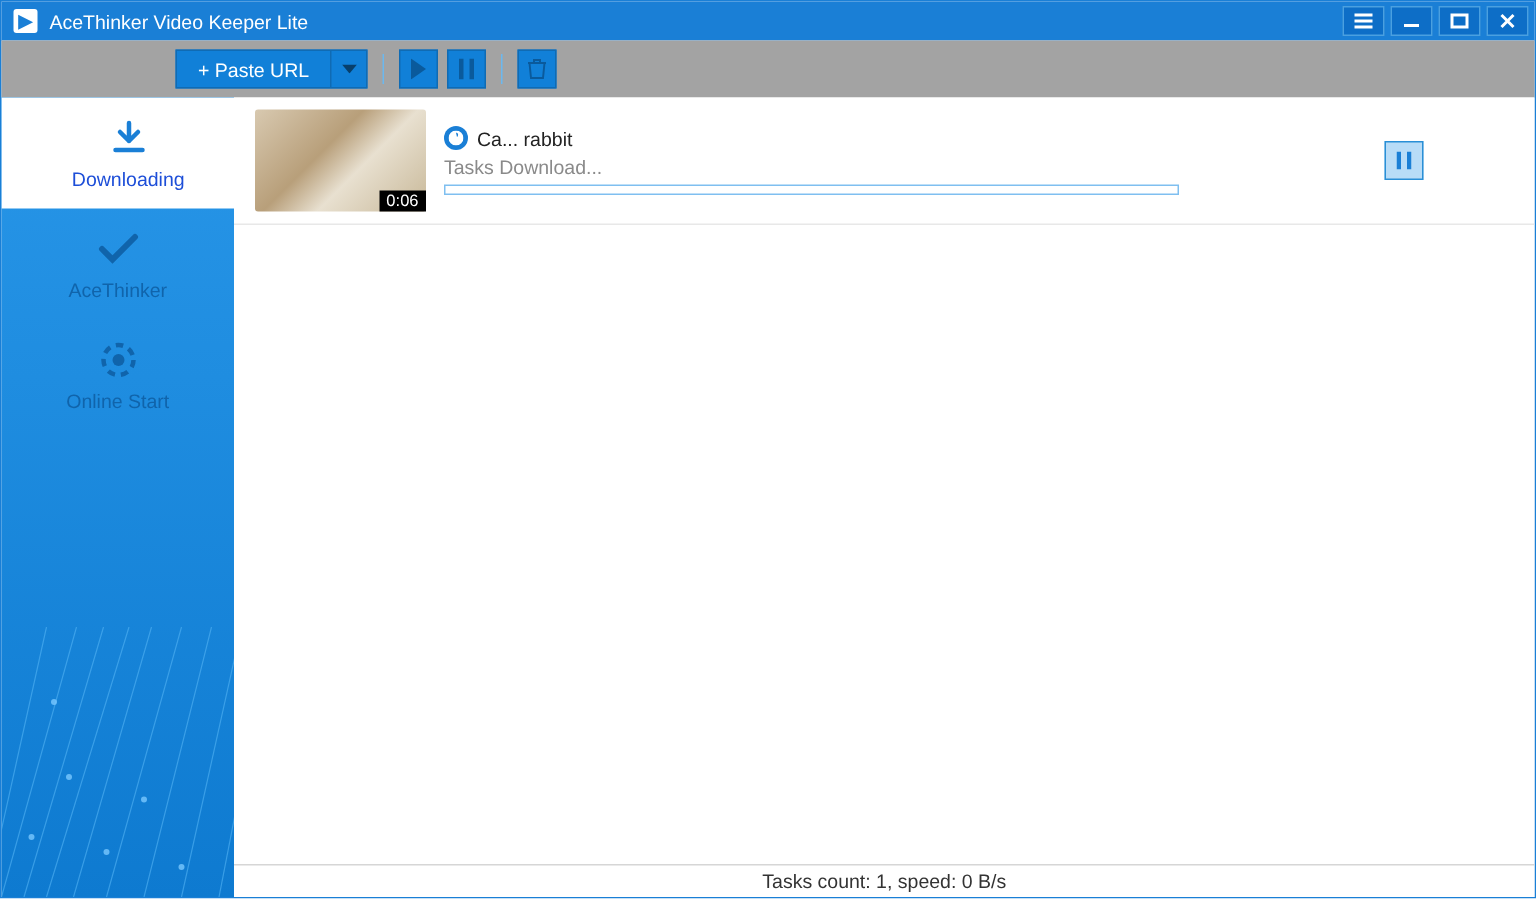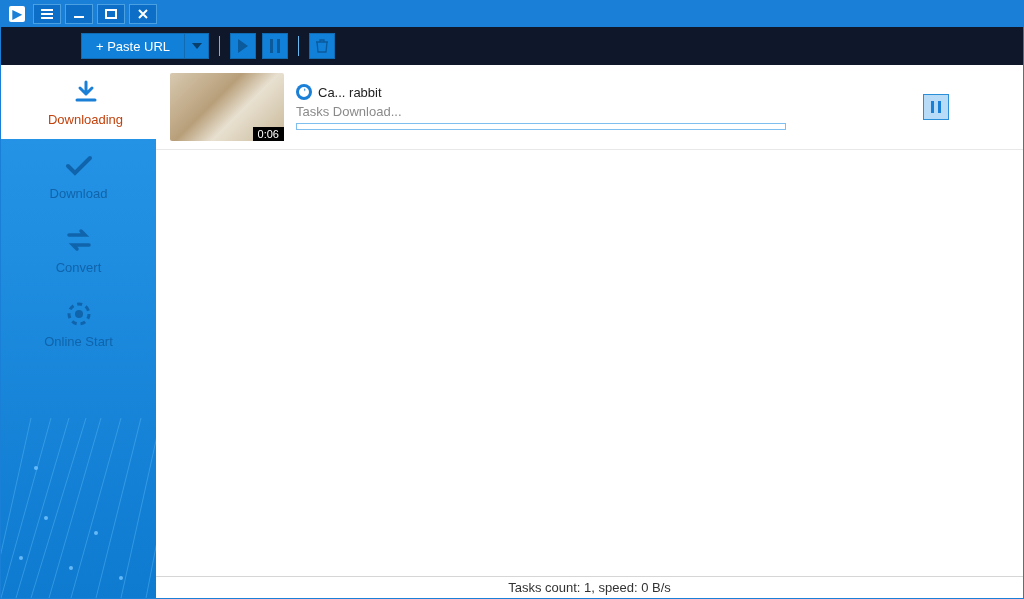--- a/index.html
+++ b/index.html
@@ -9,35 +9,35 @@
 
 
 .titlebar { height: 26px; background: #1a7fd6; display: flex; align-items: center; padding-left: 8px; color: #fff; font-size: 13px; }
 .titlebar .logo { width: 16px; height: 16px; background: #fff; border-radius: 2px; display: flex; align-items: center; justify-content: center; color: #1a7fd6; font-weight: bold; font-size: 12px; margin-right: 8px; }
 .titlebar .title { flex: 1; }
 .titlebar .winbtns { display: flex; gap: 4px; padding-right: 4px; }
 .titlebar .winbtn { width: 28px; height: 20px; background: #0d6ec7; border: 1px solid #4aa0e0; display: flex; align-items: center; justify-content: center; cursor: pointer; }
 .titlebar .winbtn svg { stroke: #fff; fill: none; stroke-width: 2; }
 
 
-.toolbar { height: 38px; background: #0f172a; display: flex; align-items: center; padding-left: 80px; gap: 6px; }
+.toolbar { height: 38px; background: #a3a3a3; display: flex; align-items: center; padding-left: 116px; gap: 6px; }
 .toolbar .paste-group { display: flex; align-items: center; background: #1180d8; border: 1px solid #106bb3; }
 .toolbar .paste-url { height: 24px; padding: 0 14px; color: #fff; font-size: 13px; display: flex; align-items: center; cursor: pointer; }
 .toolbar .paste-dd { width: 24px; height: 24px; border-left: 1px solid #106bb3; display: flex; align-items: center; justify-content: center; cursor: pointer; }
 .toolbar .sep { width: 1px; height: 20px; background: #6bb8ef; margin: 0 4px; }
 .toolbar .toolbtn { width: 26px; height: 26px; background: #1180d8; border: 1px solid #106bb3; display: flex; align-items: center; justify-content: center; cursor: pointer; }
 .toolbar .toolbtn svg { fill: #0a5a9c; }
 
 
 .body { flex: 1; display: flex; min-height: 0; }
 
 
 .sidebar { width: 155px; background: linear-gradient(180deg, #2896e8 0%, #1f8de0 35%, #0e7ad0 100%); position: relative; overflow: hidden; }
 .sidebar .item { height: 74px; display: flex; flex-direction: column; align-items: center; justify-content: center; gap: 6px; font-size: 13px; cursor: pointer; }
-.sidebar .item.active { background: #fff; color: #c2410c; padding-left: 14px; }
+.sidebar .item.active { background: #fff; color: #1d4ed8; padding-left: 14px; }
 .sidebar .item.inactive { color: #1064ab; }
 .sidebar .item .icn { width: 28px; height: 28px; display: flex; align-items: center; justify-content: center; }
 .sidebar .deco-lines { position: absolute; bottom: 0; left: 0; right: 0; height: 180px; pointer-events: none; }
 
 
 .main { flex: 1; display: flex; flex-direction: column; background: #fff; }
 .content { flex: 1; overflow: auto; }
 .row { display: flex; align-items: center; padding: 8px 14px; border-bottom: 1px solid #e8e8e8; gap: 12px; }
 .thumb { width: 114px; height: 68px; background: linear-gradient(135deg,#d8c9b0 0%, #b89f7a 40%, #e8e0d0 60%, #c8b898 100%); position: relative; border-radius: 2px; }
 .thumb .dur { position: absolute; right: 0; bottom: 0; background: #000; color: #fff; font-size: 11px; padding: 1px 5px; }
@@ -52,20 +52,21 @@
 
 .statusbar { height: 22px; border-top: 1px solid #d6d6d6; display: flex; align-items: center; justify-content: center; font-size: 13px; color: #333; text-align: right; }
 </style>
 </head>
 <body>
 
 <div class="window">
 
   <div class="titlebar">
     <div class="logo">▶</div>
+    <div class="title">AceThinker Video Keeper Lite</div>
     <div class="winbtns">
       <div class="winbtn">
         <svg width="14" height="12" viewBox="0 0 14 12">
             <path d="M1 2h12M1 6h12M1 10h12"></path>
           </svg>
       </div>
       <div class="winbtn">
         <svg width="14" height="12" viewBox="0 0 14 12">
             <path d="M2 9h10"></path>
           </svg>
@@ -122,29 +123,21 @@
             </svg>
         </div>
         <span>Downloading</span>
       </div>
       <div class="item inactive">
         <div class="icn">
           <svg width="28" height="22" viewBox="0 0 28 22">
               <path d="M3 11l7 7L25 3" stroke="#1064ab" stroke-width="4" fill="none" stroke-linecap="round"></path>
             </svg>
         </div>
-        <span>Download</span>
-      </div>
-      <div class="item inactive">
-        <div class="icn">
-          <svg width="28" height="24" viewBox="0 0 28 24">
-              <path d="M4 7h16l-4-4M24 17H8l4 4" stroke="#1064ab" stroke-width="3.5" fill="none" stroke-linecap="round"></path>
-            </svg>
-        </div>
-        <span>Convert</span>
+        <span>AceThinker</span>
       </div>
       <div class="item inactive">
         <div class="icn">
           <svg width="26" height="26" viewBox="0 0 26 26">
               <circle cx="13" cy="13" r="10" stroke="#1064ab" stroke-width="3" fill="none" stroke-dasharray="5 4"></circle>
               <circle cx="13" cy="13" r="4" fill="#1064ab"></circle>
             </svg>
         </div>
         <span>Online Start</span>
       </div>

